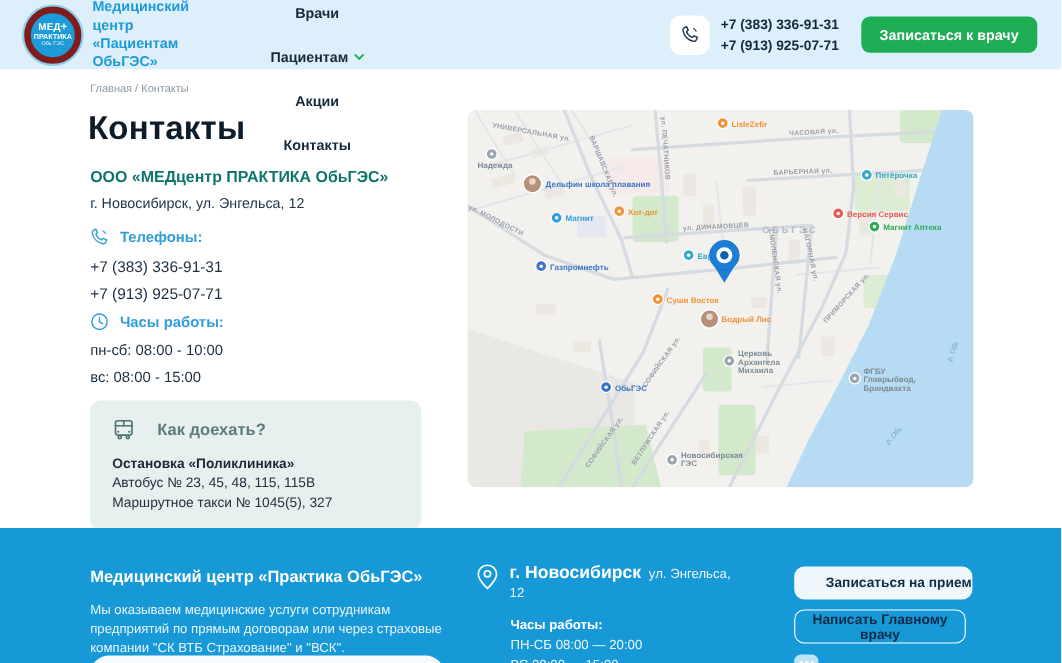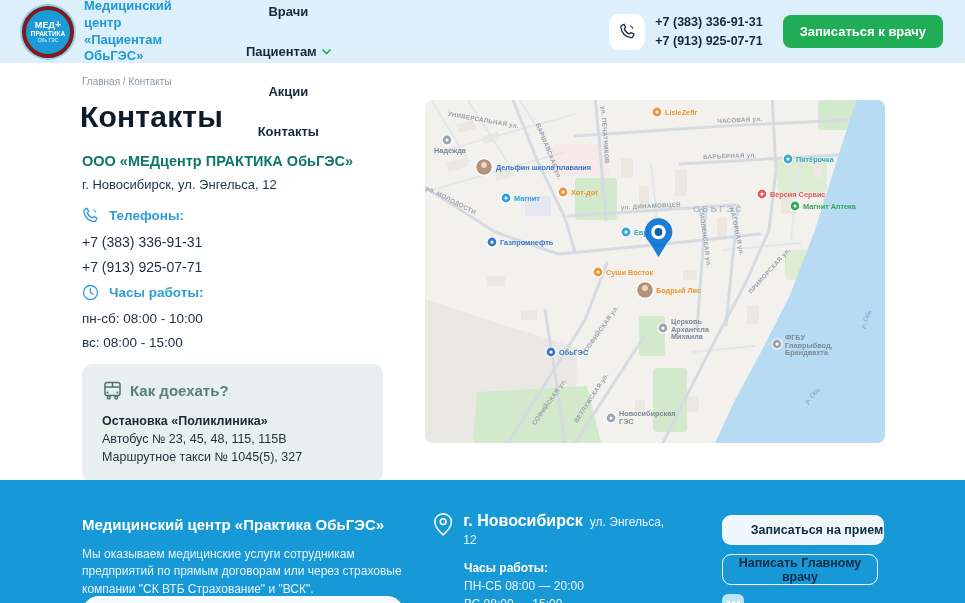--- a/index.html
+++ b/index.html
@@ -8,21 +8,21 @@
     position:relative; width:965px; height:603px; overflow:hidden;
     background:#fff; font-family:"Liberation Sans", sans-serif; color:#15293c;
   }
   
   .header {
     position:absolute; top:0; left:0; width:965px; height:63px;
     background:#ddeffa; display:flex; align-items:center; padding:0 22px;
   }
   .logo {
     width:52px; height:52px; border-radius:50%; background:#1d9bd8;
-    border:4px solid #7f1d1d; box-shadow:0 0 0 2px #8ecdec;
+    border:6px solid #7f1d1d; box-shadow:0 0 0 2px #8ecdec;
     display:flex; flex-direction:column; align-items:center; justify-content:center;
     color:#fff; flex:0 0 auto;
   }
   .logo .l1 { font-size:9px; font-weight:800; line-height:1; letter-spacing:.2px; }
   .logo .l1 .plus { color:#fff; font-size:10px; font-weight:800; }
   .logo .l2 { font-size:6.5px; font-weight:800; line-height:1.2; }
   .logo .l3 { font-size:5px; font-weight:400; line-height:1.2; opacity:.9; }
   .brand { margin-left:10px; font-size:13px; font-weight:700; color:#1d9ad6; line-height:1.3; width:128px; }
   .nav { display:flex; align-items:center; gap:25px; margin-left:30px;flex-direction:column; }
   .nav a { font-size:13px; font-weight:700; color:#15293c; text-decoration:none; display:flex; align-items:center; gap:5px; white-space:nowrap; }
@@ -42,21 +42,21 @@
   .page-title { position:absolute; left:80px; top:100px; font-size:30px; font-weight:800; color:#0e1c2a; letter-spacing:.2px; }
   .info { position:absolute; left:82px; top:153px; width:330px; }
   .org { font-size:14.5px; font-weight:800; color:#0f766e; margin-bottom:8px; }
   .addr { font-size:13px; color:#22374b; margin-bottom:15px; }
   .lblrow { display:flex; align-items:center; gap:10px; color:#2f9ed9; font-size:13.5px; font-weight:700; margin:4px 0 10px 0; }
   .plain { font-size:14px; color:#1d2f41; margin-bottom:9px; }
   .hourline { font-size:13.5px; color:#1d2f41; margin-bottom:9px; }
   .directions {
     margin-top:14px; background:#e7efef; border-radius:10px; padding:16px 20px 18px 20px; width:301px;
   }
-  .dir-title { display:flex; align-items:center; gap:7px; color:#5d7d7a; font-size:15px; font-weight:700; }
+  .dir-title { display:flex; align-items:center; gap:20px; color:#5d7d7a; font-size:15px; font-weight:700; }
   .dir-stop { margin-top:13px; font-size:12.5px; font-weight:800; color:#1b2935; }
   .dir-line { margin-top:4px; font-size:12.5px; color:#24323e; }
   
   .map {
     position:absolute; left:425px; top:100px; width:460px; height:343px;
     border-radius:8px; overflow:hidden; background:#f2f1ee;
   }
   .map svg { display:block; }
   .street-label { font-size:6.2px; font-weight:700; fill:#99a1aa; letter-spacing:.3px; font-family:"Liberation Sans",sans-serif; }
   .water-label { font-size:7px; font-style:italic; fill:#6f9fd0; font-family:"Liberation Serif",serif; }

